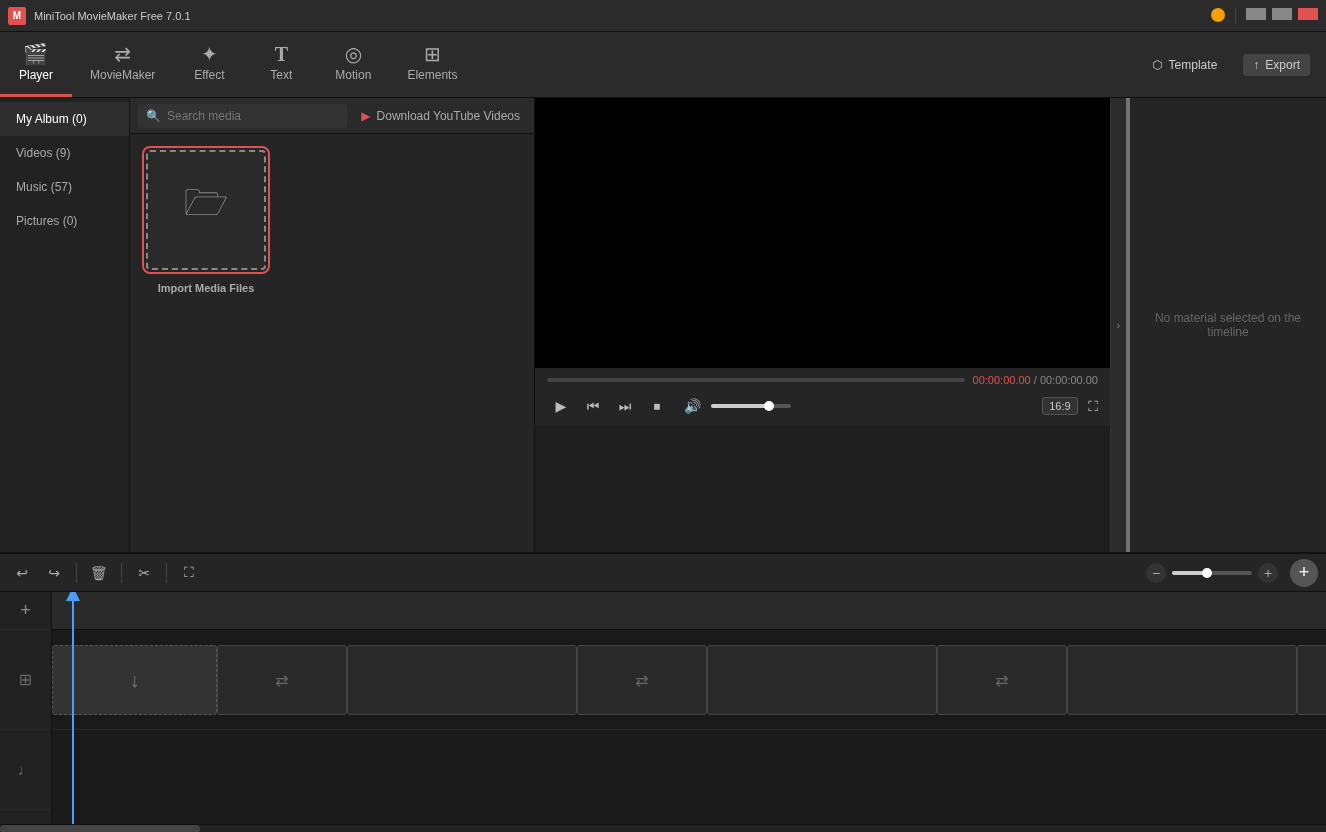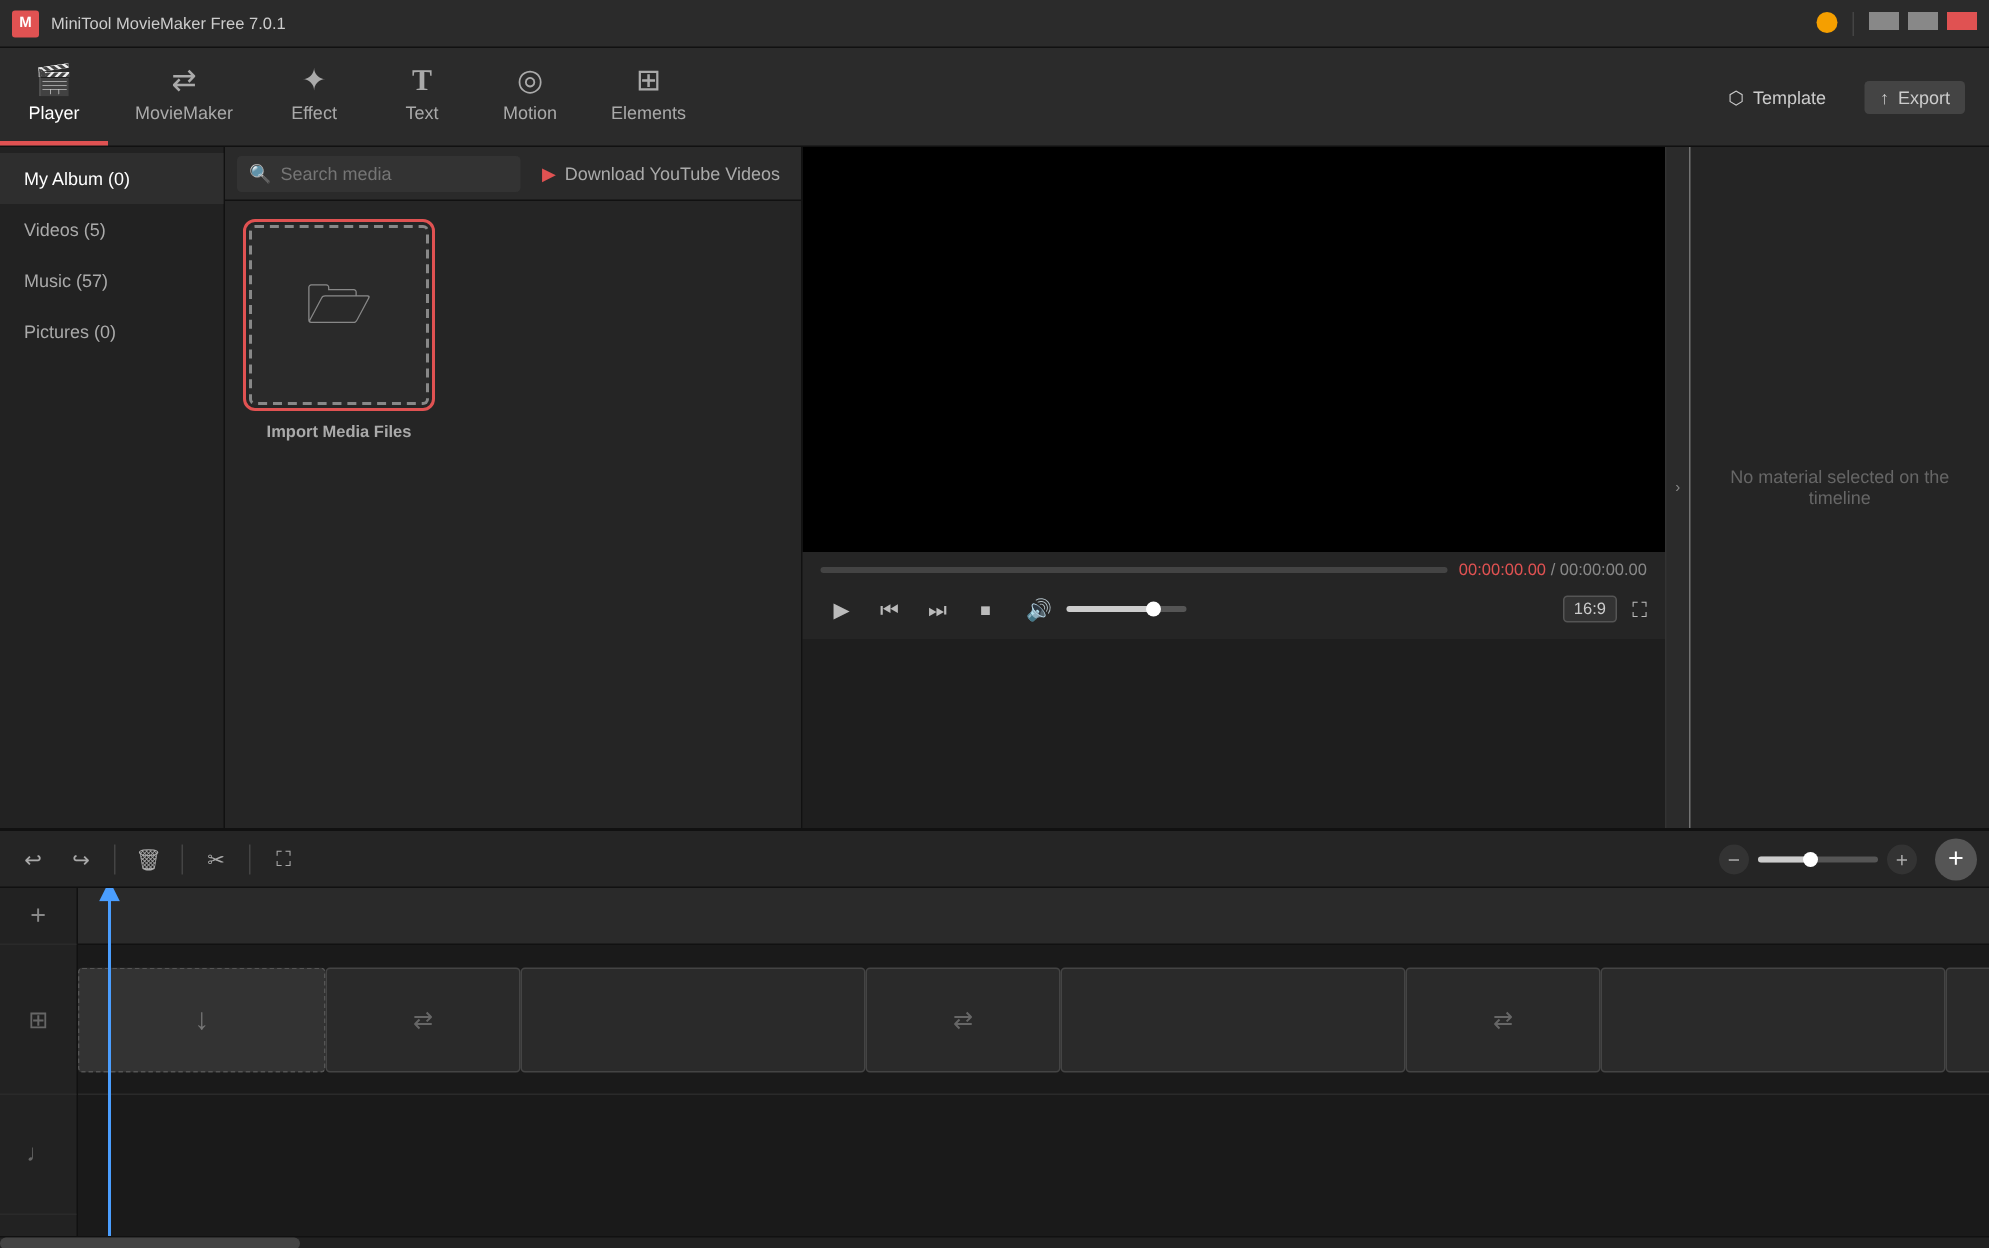--- a/index.html
+++ b/index.html
@@ -96,21 +96,21 @@
     #left-panel {
       width: 535px;
       display: flex;
       background: #252525;
       flex-shrink: 0;
       border-right: 1px solid #111;
     }
 
     
     #sidebar {
-      width: 150px;
+      width: 130px;
       background: #222;
       border-right: 1px solid #111;
       padding-top: 4px;
     }
     .sidebar-item {
       padding: 10px 16px;
       cursor: pointer;
       color: #aaa;
       font-size: 12px;
       white-space: nowrap;
@@ -310,21 +310,21 @@
       cursor: pointer;
       color: #bbb;
       font-size: 14px;
       margin-left: 6px;
     }
 
     
     #properties-panel {
       width: 200px;
       background: #252525;
-      border-left: 1px solid #737373;
+      border-left: 4px solid #737373;
       display: flex;
       flex-direction: column;
       align-items: stretch;
       flex-shrink: 0;
     }
     #panel-toggle {
       width: 16px;
       height: 100%;
       background: #2b2b2b;
       border-left: 1px solid #333;
@@ -607,21 +607,21 @@
 
 <div id="app-content">
 
   <div id="left-panel">
 
     <div id="sidebar">
       <div class="sidebar-item active">
         <span>My Album (0)</span>
       </div>
       <div class="sidebar-item">
-        <span>Videos (5)</span>
+        <span>Videos (9)</span>
       </div>
       <div class="sidebar-item">
         <span>Music (57)</span>
       </div>
       <div class="sidebar-item">
         <span>Pictures (0)</span>
       </div>
     </div>
 
     <div id="media-area">

